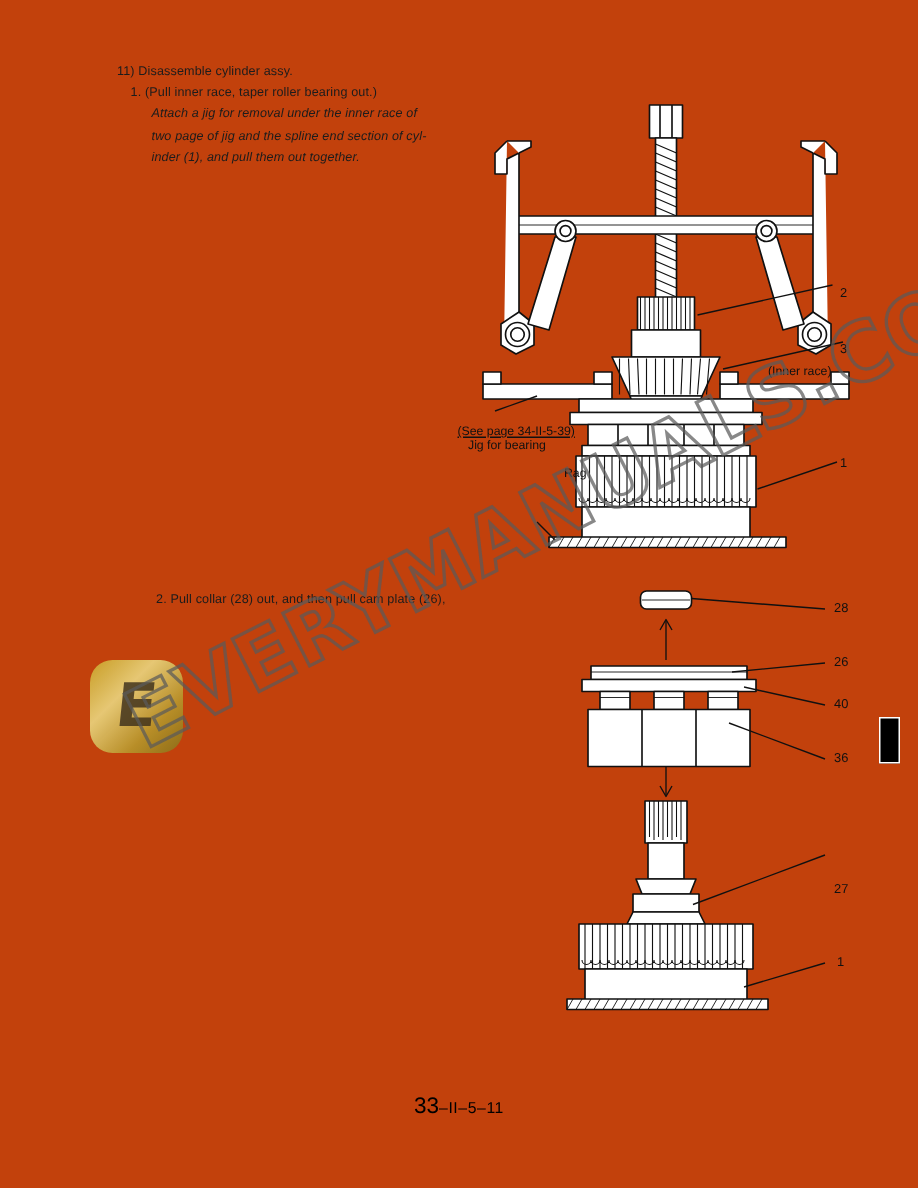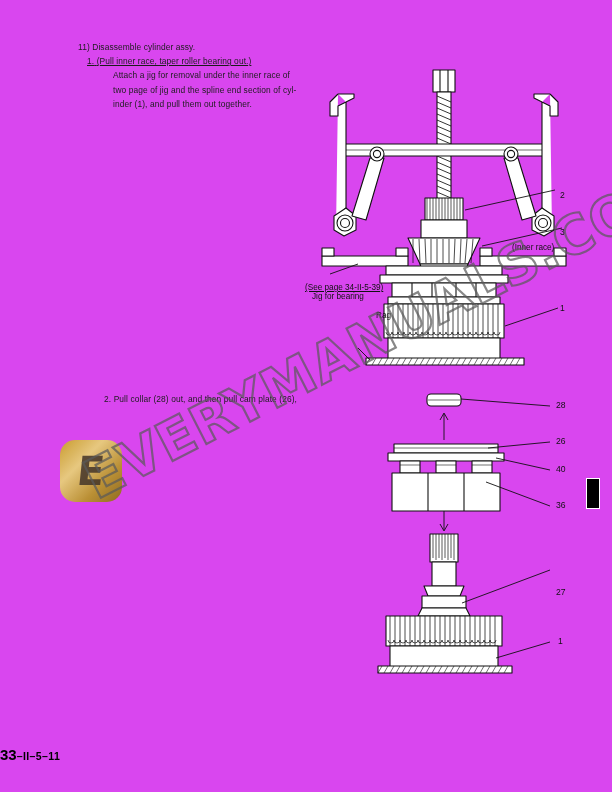--- a/index.html
+++ b/index.html
@@ -10,38 +10,38 @@
   }
   body {
     font-family: "Liberation Sans", sans-serif;
     color: #000000;
   }
   #page {
     position: relative;
     width: 612px;
     height: 792px;
     overflow: hidden;
-    background: #d946ef;
+    background: #c2410c;
   }
 
   
   .text-block {
     position: absolute;
     font-size: 8.4px;
     line-height: 14.2px;
     color: #1c1c1c;
     letter-spacing: 0.1px;
     white-space: nowrap;
   }
   .step-line { position: relative; display: block; }
 
   #block-11 { left: 78px; top: 40px; }
   #block-11 .hdr { margin-left: 0px; }
-  #block-11 .sub { margin-left: 9px; text-decoration: underline; }
-  #block-11 .body { margin-left: 35px; }
+  #block-11 .sub { margin-left: 9px; }
+  #block-11 .body { margin-left: 23px; font-style: italic; }
 
   #block-2 { left: 78px; top: 392px; }
   #block-2 .sub { margin-left: 26px; }
   #block-2 .body { margin-left: 23px; }
 
   
   .callout {
     position: absolute;
     font-size: 8.6px;
     color: #111111;
@@ -63,23 +63,23 @@
     background: #000000;
     border: 1px solid #ffffff;
     box-sizing: border-box;
   }
 
   
   #footer {
     position: absolute;
     left: 0;
     right: 0;
-    top: 746px;
-    text-align: left;
-    font-weight: bold;
+    top: 729px;
+    text-align: center;
+    font-weight: normal;
     color: #000;
   }
   #footer .pg-major { font-size: 15px; letter-spacing: 0px; }
   #footer .pg-rest  { font-size: 10.5px; letter-spacing: 0.4px; }
 
   
   #watermark {
     position: absolute;
     left: 0;
     top: 0;

